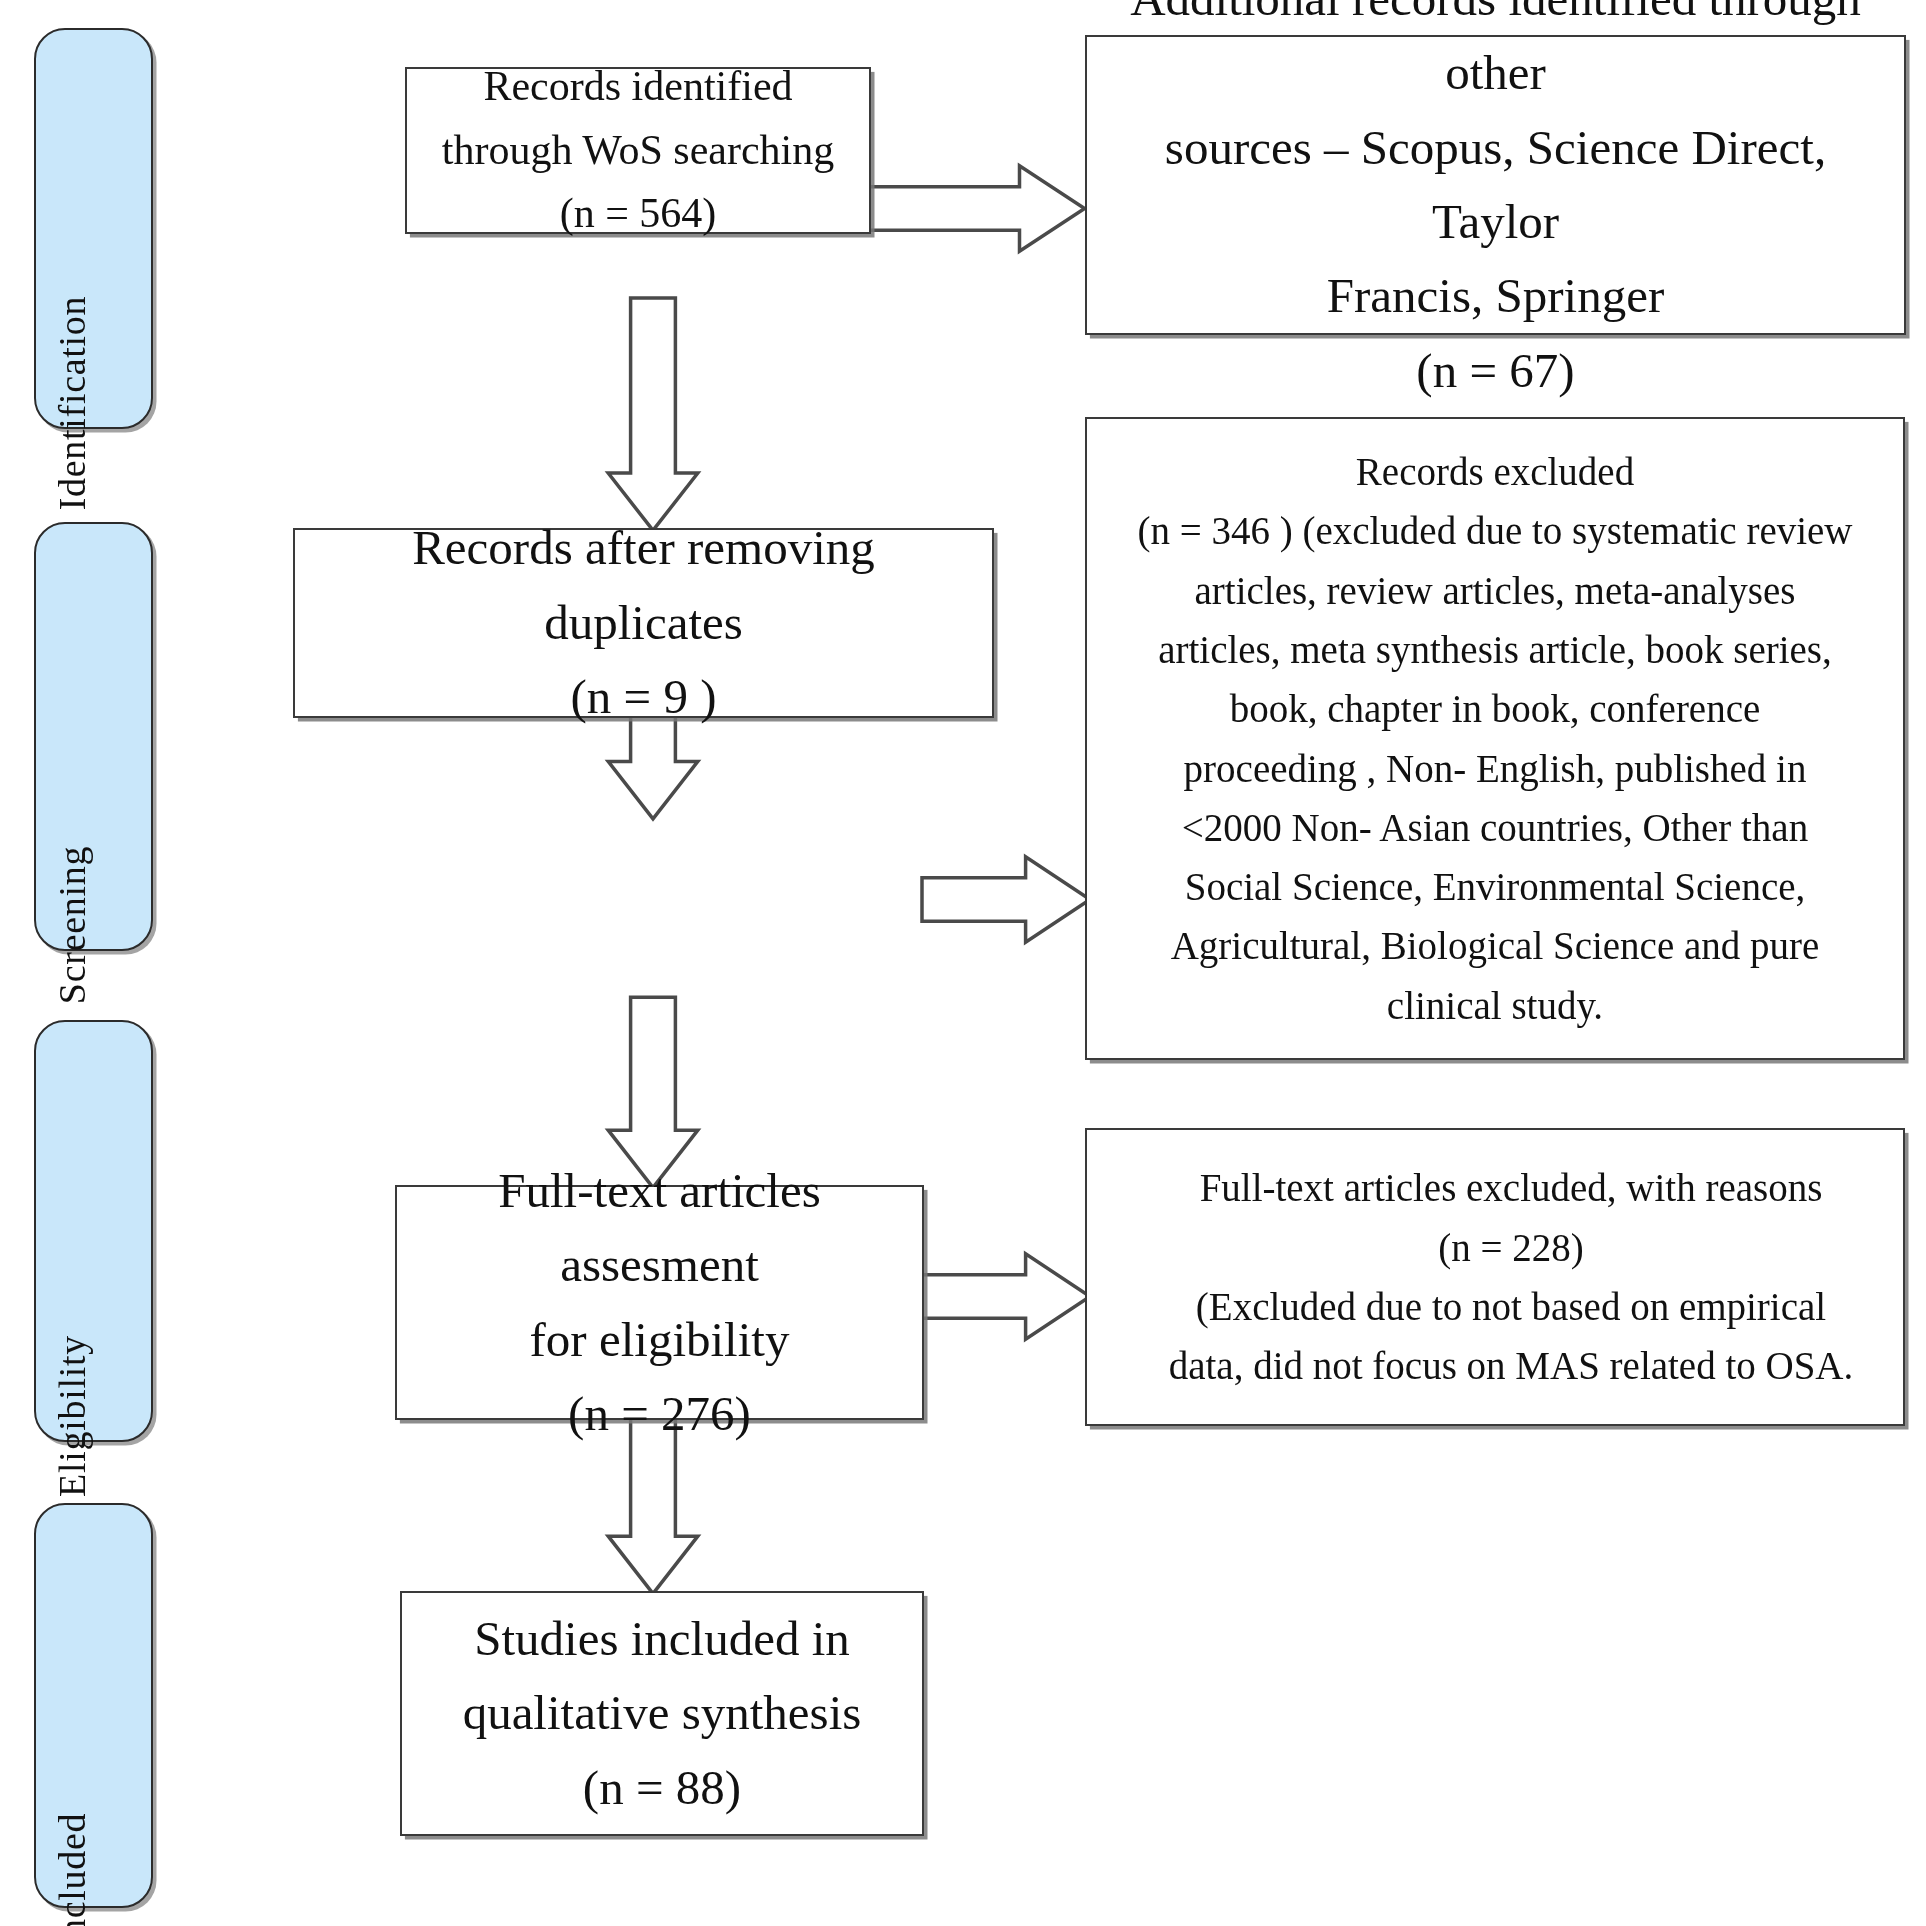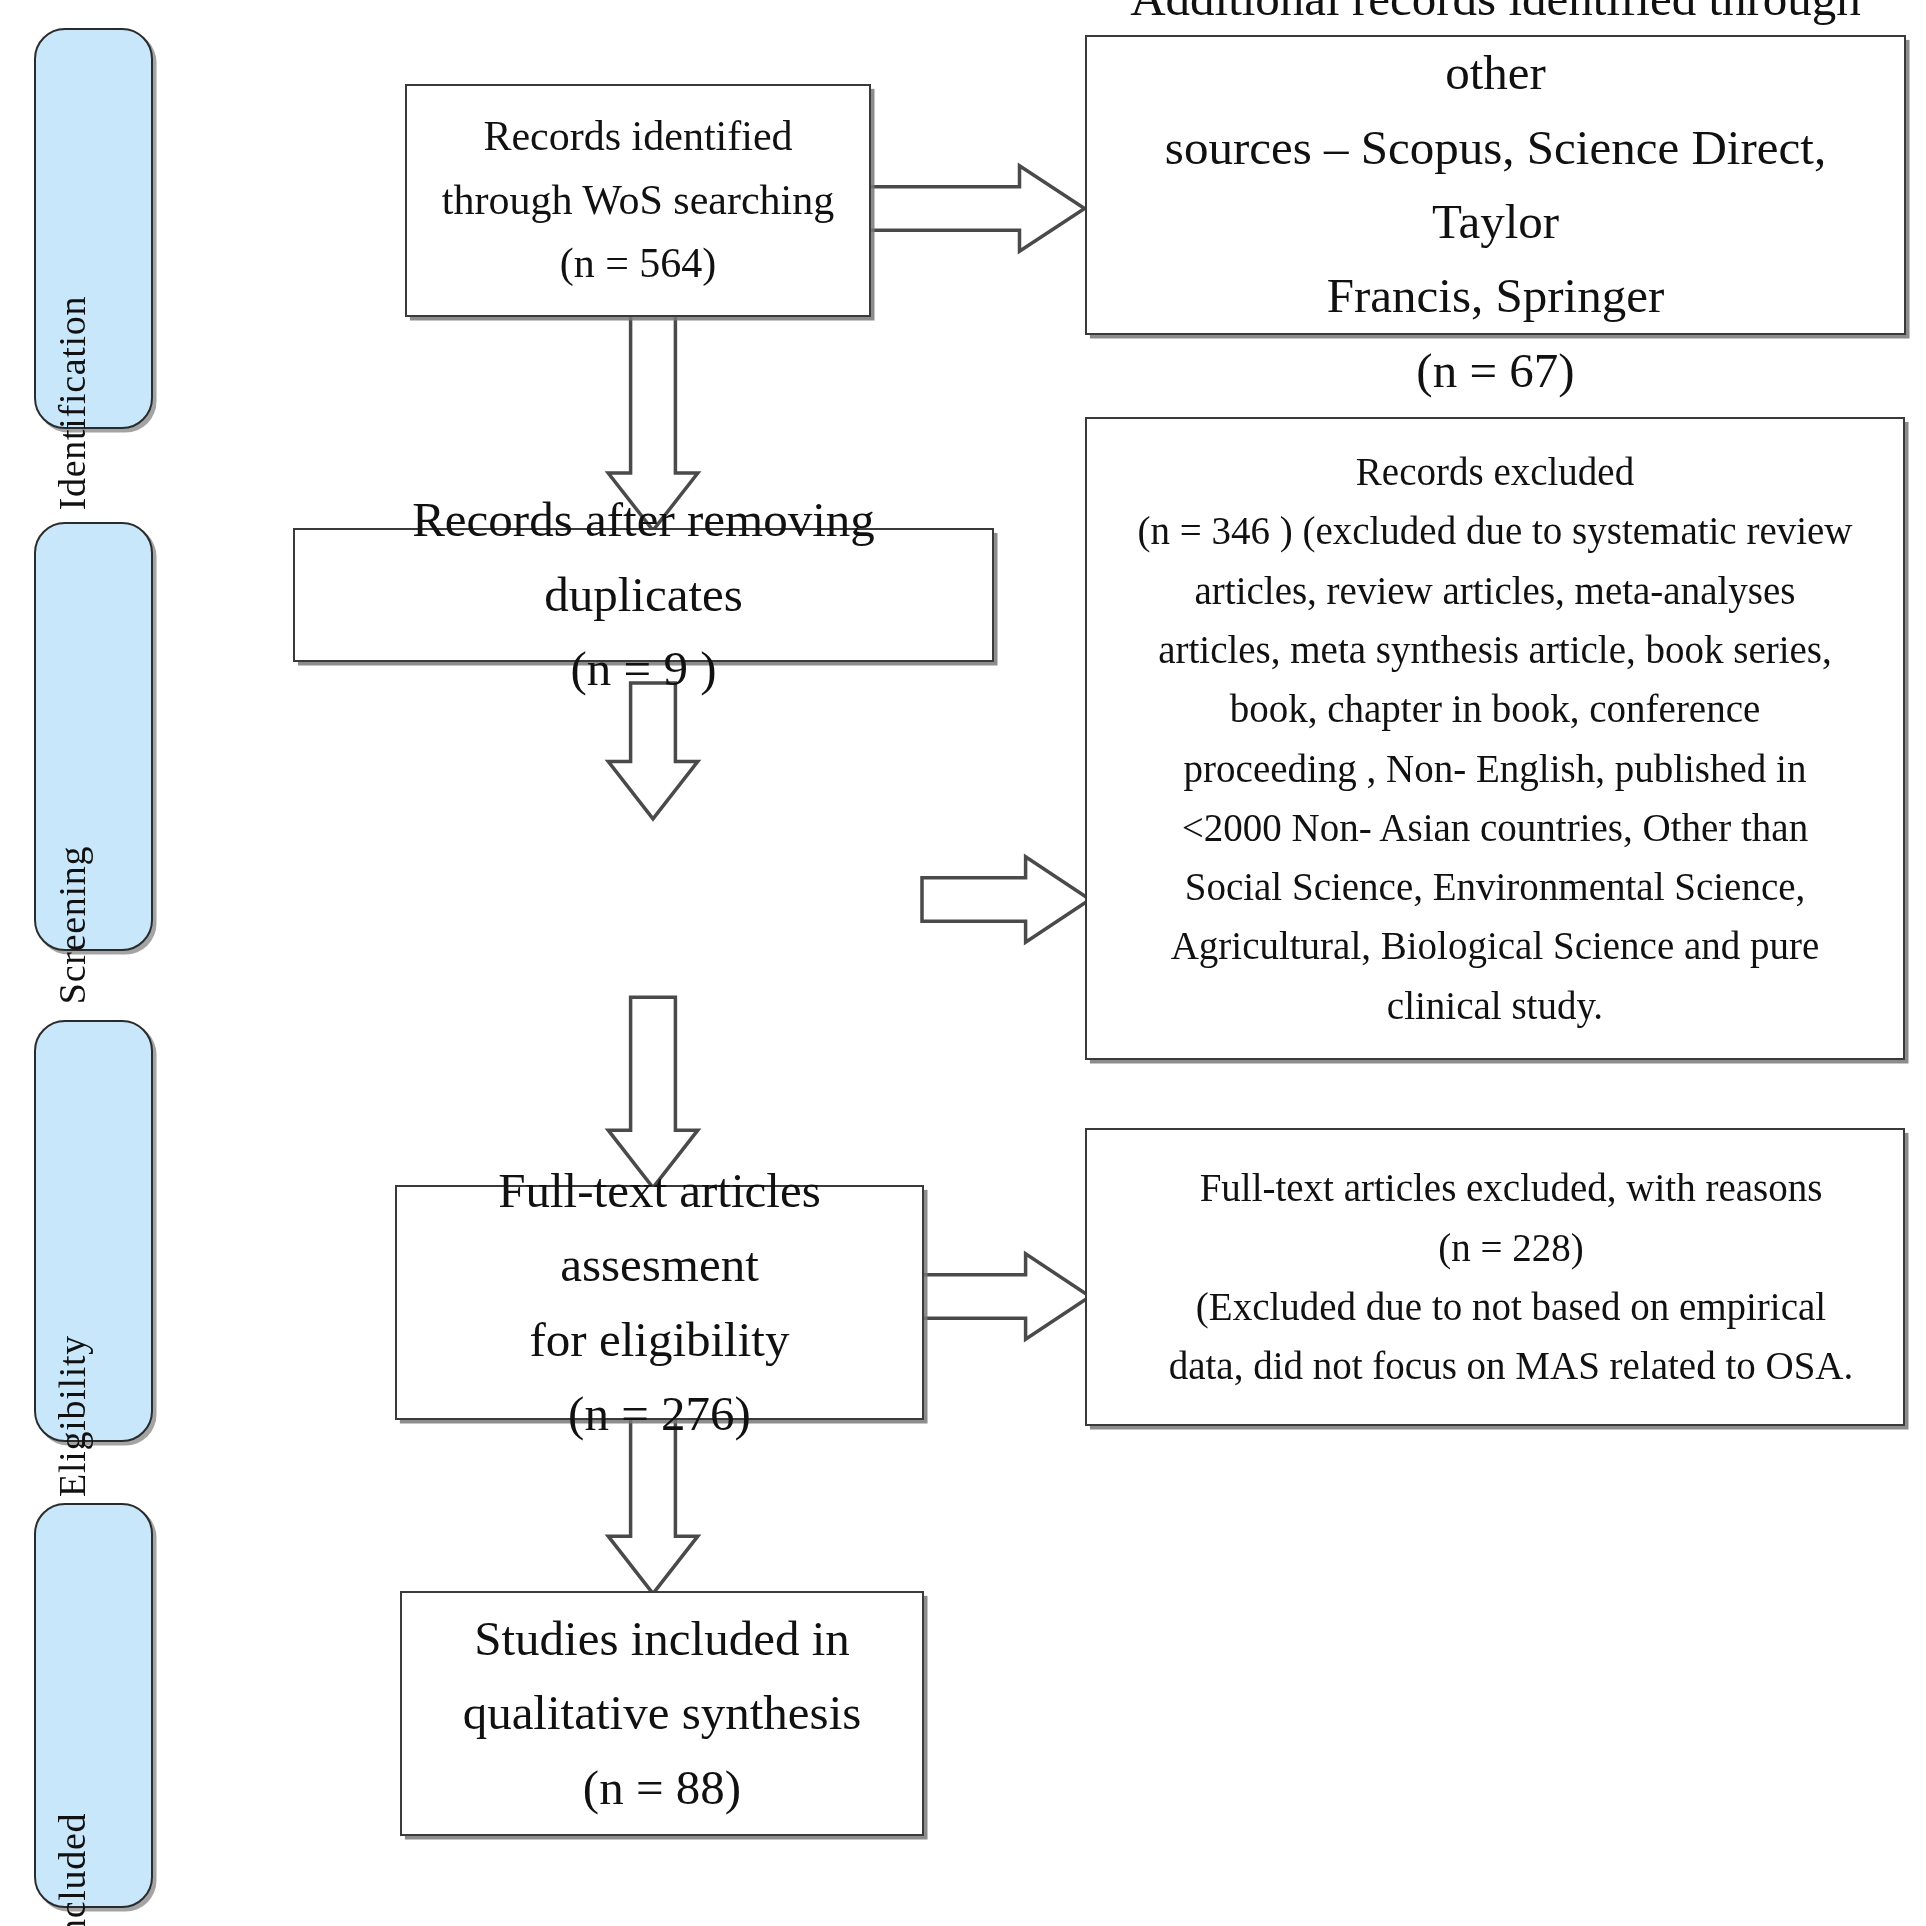--- a/index.html
+++ b/index.html
@@ -118,34 +118,34 @@
   </svg>
 
   <svg class="arrow-svg" style="left:922px; top:1251px;" width="175" height="91" viewBox="0 0 250 130">
     <polygon class="arrow-shape" points="0,34 148,34 148,4 240,65 148,126 148,96 0,96"></polygon>
   </svg>
 
   <svg class="arrow-svg" style="left:604px; top:1417px;" width="98" height="181" viewBox="0 0 140 258">
     <polygon class="arrow-shape" points="38,0 102,0 102,170 134,170 70,252 6,170 38,170"></polygon>
   </svg>
 
-  <div class="flow-box" style="left:405px;  top:67px;   width:466px;  height:233px;margin-top:17px;">
+  <div class="flow-box" style="left:405px;  top:67px;   width:466px;  height:167px;">
     <div class="box-text fs-60">Records identified
 through WoS searching
 (n =  564)</div>
   </div>
 
   <div class="flow-box" style="left:1085px; top:35px;   width:821px; height:300px;">
     <div class="box-text fs-58">Additional records identified through other
 sources – Scopus, Science Direct, Taylor
 Francis, Springer
 (n = 67)</div>
   </div>
 
-  <div class="flow-box" style="left:293px;  top:528px;  width:701px; height:134px;">
+  <div class="flow-box" style="left:293px;  top:528px;  width:701px; height:190px;">
     <div class="box-text fs-58">Records after  removing duplicates
 (n = 9 )</div>
   </div>
 
   <div class="flow-box" style="left:1085px; top:417px;  width:820px; height:643px;">
     <div class="box-text fs-56">Records excluded
 (n = 346 ) (excluded due to systematic review
 articles, review articles, meta-analyses
 articles, meta synthesis article, book series,
 book, chapter in book, conference

